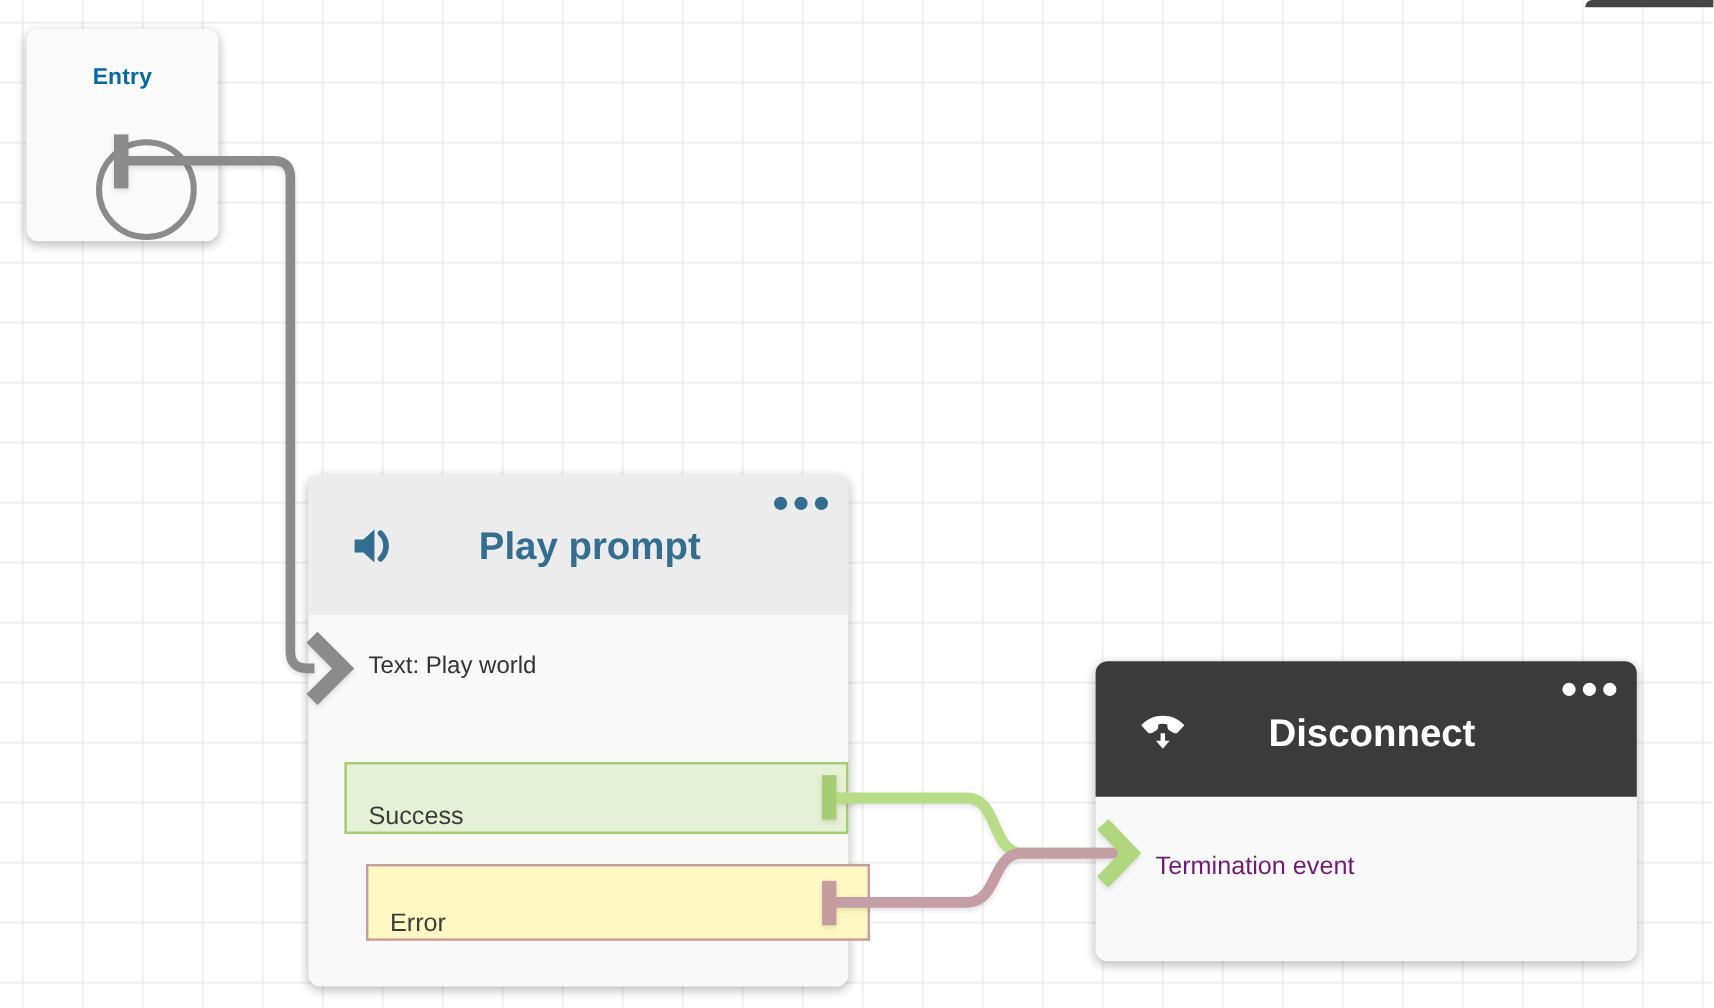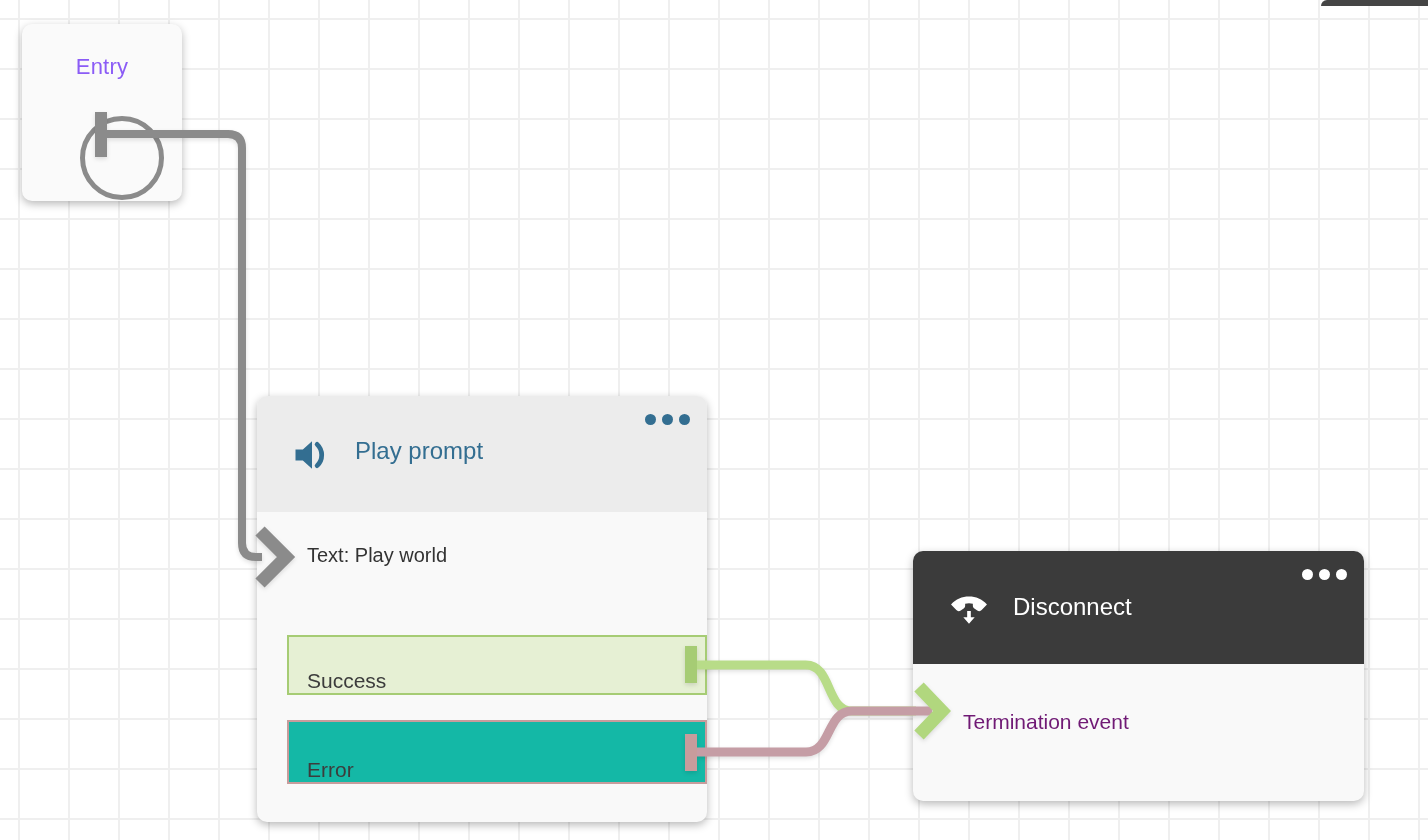--- a/index.html
+++ b/index.html
@@ -19,34 +19,34 @@
   }
   .node{
     position:absolute;border-radius:10px;
     box-shadow:0 3px 9px rgba(0,0,0,0.28);
     background:#f9f9f9;
   }
   
   .entry-node{left:22px;top:24px;width:160px;height:177px;background:#fafafa;}
   .entry-title{
     position:absolute;top:30px;left:0;width:100%;text-align:center;
-    font-size:22px;font-weight:normal;color:#8b5cf6;letter-spacing:.2px;
+    font-size:19px;font-weight:bold;color:#0369a1;letter-spacing:.2px;
   }
   .entry-circle{
     position:absolute;left:58px;top:92px;width:74px;height:74px;
     border:5px solid #8b8b8b;border-radius:50%;background:transparent;
   }
   
   .node-header{
     position:absolute;left:0;top:0;width:100%;height:116px;
     border-radius:10px 10px 0 0;box-sizing:border-box;
   }
   .pp-header{background:#ececec;}
   .dc-header{background:#3b3b3b;height:113px;}
-  .node-title{font-weight:normal;font-size:24px;position:absolute;}
+  .node-title{font-weight:bold;font-size:32px;position:absolute;margin-left:44px;}
   .pp-title{left:98px;top:41px;color:#336e91;}
   .dc-title{left:100px;top:42px;color:#ffffff;}
   .hdr-icon{position:absolute;width:44px;height:44px;}
   .pp-icon{left:33px;top:37px;}
   .dc-icon{left:34px;top:34px;}
   .menu-dots{
     position:absolute;top:18px;right:17px;display:flex;gap:6px;cursor:pointer;
   }
   .menu-dots .dot{width:11px;height:11px;border-radius:50%;}
   .pp-dots .dot{background:#336e91;}
@@ -57,21 +57,21 @@
     position:absolute;left:50px;top:146px;height:26px;line-height:26px;
     font-size:20px;color:#333333;
   }
   .branch{
     position:absolute;left:30px;width:420px;box-sizing:border-box;
     border-width:2px;border-style:solid;
     display:flex;align-items:flex-end;padding-left:18px;
     font-size:21px;color:#3c3c3c;cursor:pointer;
   }
   .branch-success{top:239px;height:60px;background:#e6f0d4;border-color:#a6cc74;}
-  .branch-error{top:324px;height:64px;background:#14b8a6;border-color:#c79c9c;}
+  .branch-error{top:324px;height:64px;background:#fef9c3;border-color:#c79c9c;margin-left:18px;}
   
   .dc-node{left:913px;top:551px;width:451px;height:250px;}
   .dc-bodytext{
     position:absolute;left:50px;top:157px;height:28px;line-height:28px;
     font-size:21px;color:#701a75;
   }
   
   .clipped-node{
     position:absolute;left:1321px;top:0;width:120px;height:6px;
     background:#454545;border-top-left-radius:7px;

